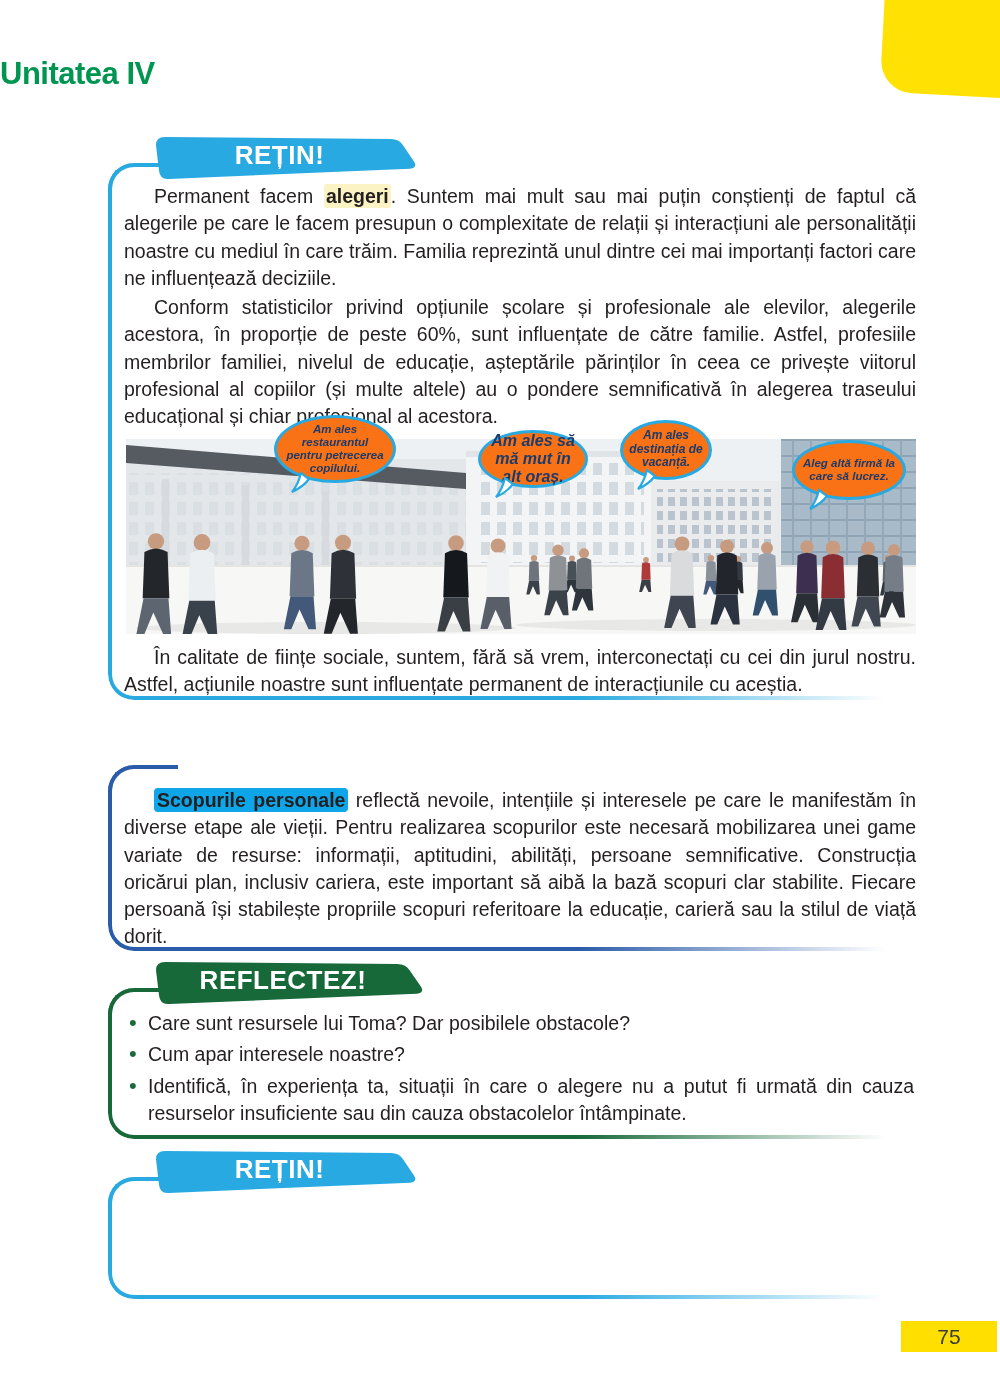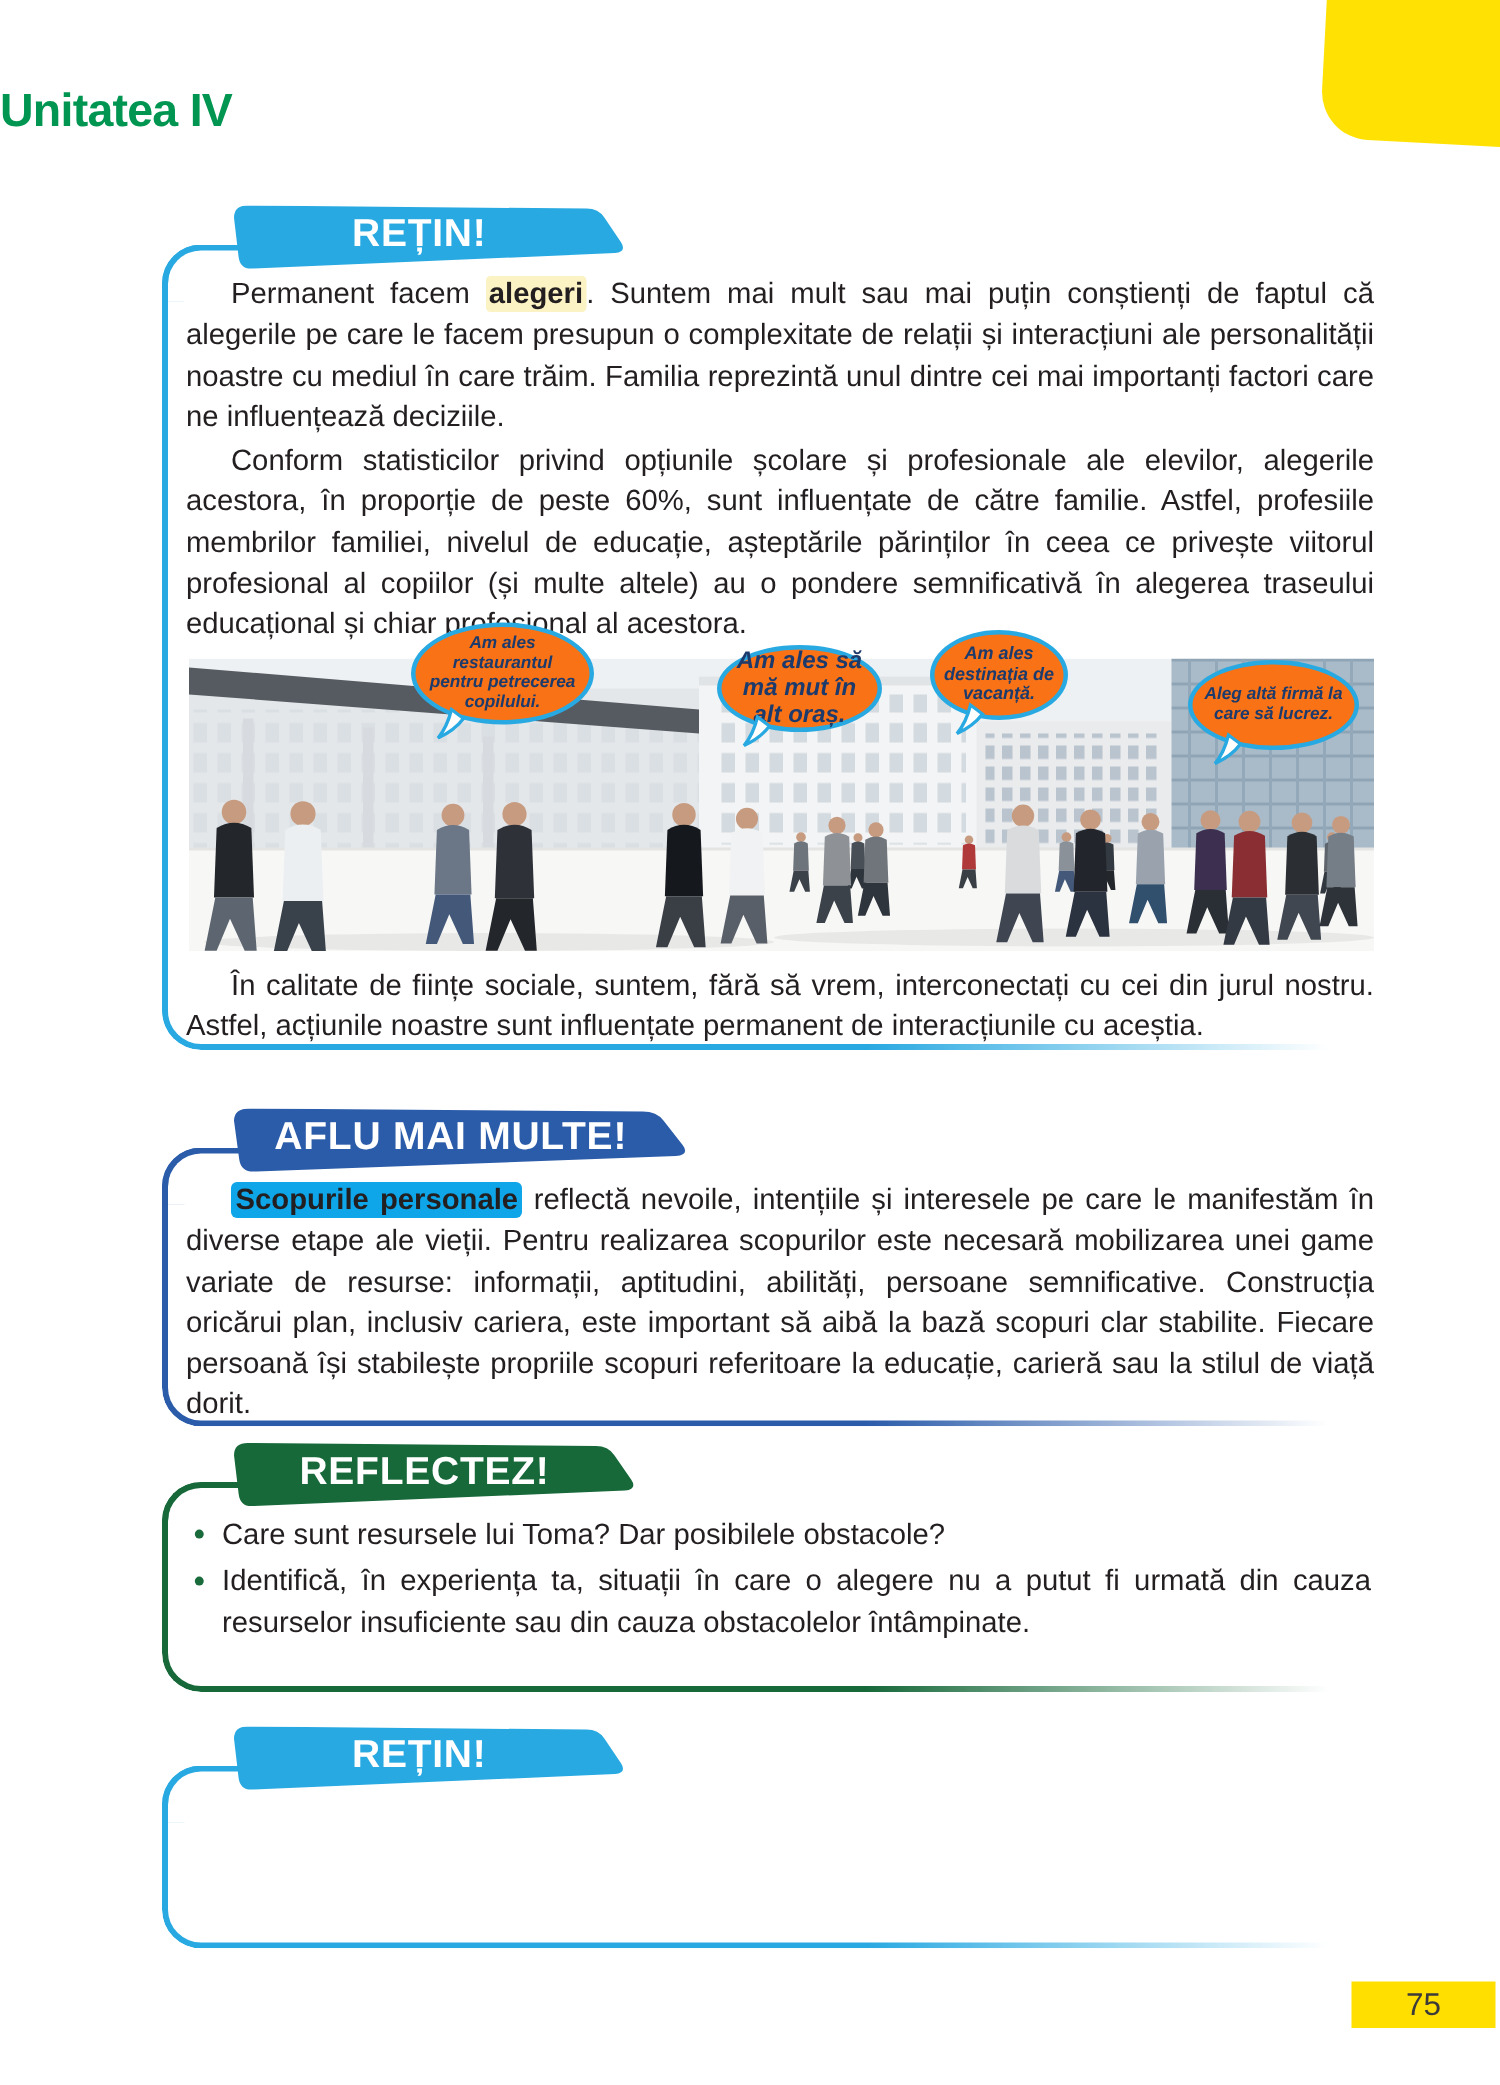--- a/index.html
+++ b/index.html
@@ -163,41 +163,36 @@
             <path d="M3,21 Q9,14 12,2 L20,8 Q14,16 3,21 Z" fill="#fff" stroke="#29a9e1" stroke-width="2.2"></path>
           </svg>
         </div>
       </div>
 
       <p>În calitate de ființe sociale, suntem, fără să vrem, interconectați cu cei din jurul nostru. Astfel, acțiunile noastre sunt influențate permanent de interacțiunile cu aceștia.</p>
     </div>
   </section>
 
   <section class="panel" style="--bc:#2b5caa;top:765px;min-height:165px;">
-    <div class="banner" style="width:305px;">
-      <svg viewBox="0 0 263 42" preserveAspectRatio="none">
-        <path d="M9,0 L235,2 Q243,2 247,8 L258,24 Q262,30 254,31 L13,41 Q4,42 3,33 L0,8 Q0,0 9,0 Z" fill="#2b5caa"></path>
-      </svg>
-      <span class="lbl">AFLU MAI MULTE!</span>
-    </div>
     <div class="content" style="padding-top:22px;">
       <p><span class="b hl-blue">Scopurile personale</span><span> reflectă nevoile, intențiile și interesele pe care le manifestăm în diverse etape ale vieții. Pentru realizarea scopurilor este necesară mobilizarea unei game variate de resurse: informații, aptitudini, abilități, persoane semnificative. Construcția oricărui plan, inclusiv cariera, este important să aibă la bază scopuri clar stabilite. Fiecare persoană își stabilește propriile scopuri referitoare la educație, carieră sau la stilul de viață dorit.</span></p>
     </div>
   </section>
 
   <section class="panel" style="--bc:#17693a;top:988px;min-height:140px;">
     <div class="banner" style="width:270px;">
       <svg viewBox="0 0 263 42" preserveAspectRatio="none">
         <path d="M9,0 L235,2 Q243,2 247,8 L258,24 Q262,30 254,31 L13,41 Q4,42 3,33 L0,8 Q0,0 9,0 Z" fill="#17693a"></path>
       </svg>
       <span class="lbl">REFLECTEZ!</span>
     </div>
     <div class="content" style="padding-top:18px;text-align:left;">
       <ul class="bullets">
         <li>Care sunt resursele lui Toma? Dar posibilele obstacole?</li>
+        <li>Cum apar interesele noastre?</li>
         <li style="text-align:justify;">Identifică, în experiența ta, situații în care o alegere nu a putut fi urmată din cauza resurselor insuficiente sau din cauza obstacolelor întâmpinate.</li>
       </ul>
     </div>
   </section>
 
   <section class="panel" style="--bc:#29a9e1;top:1177px;min-height:122px;">
     <div class="banner" style="width:263px;">
       <svg viewBox="0 0 263 42" preserveAspectRatio="none">
         <path d="M9,0 L235,2 Q243,2 247,8 L258,24 Q262,30 254,31 L13,41 Q4,42 3,33 L0,8 Q0,0 9,0 Z" fill="#29a9e1"></path>
       </svg>

